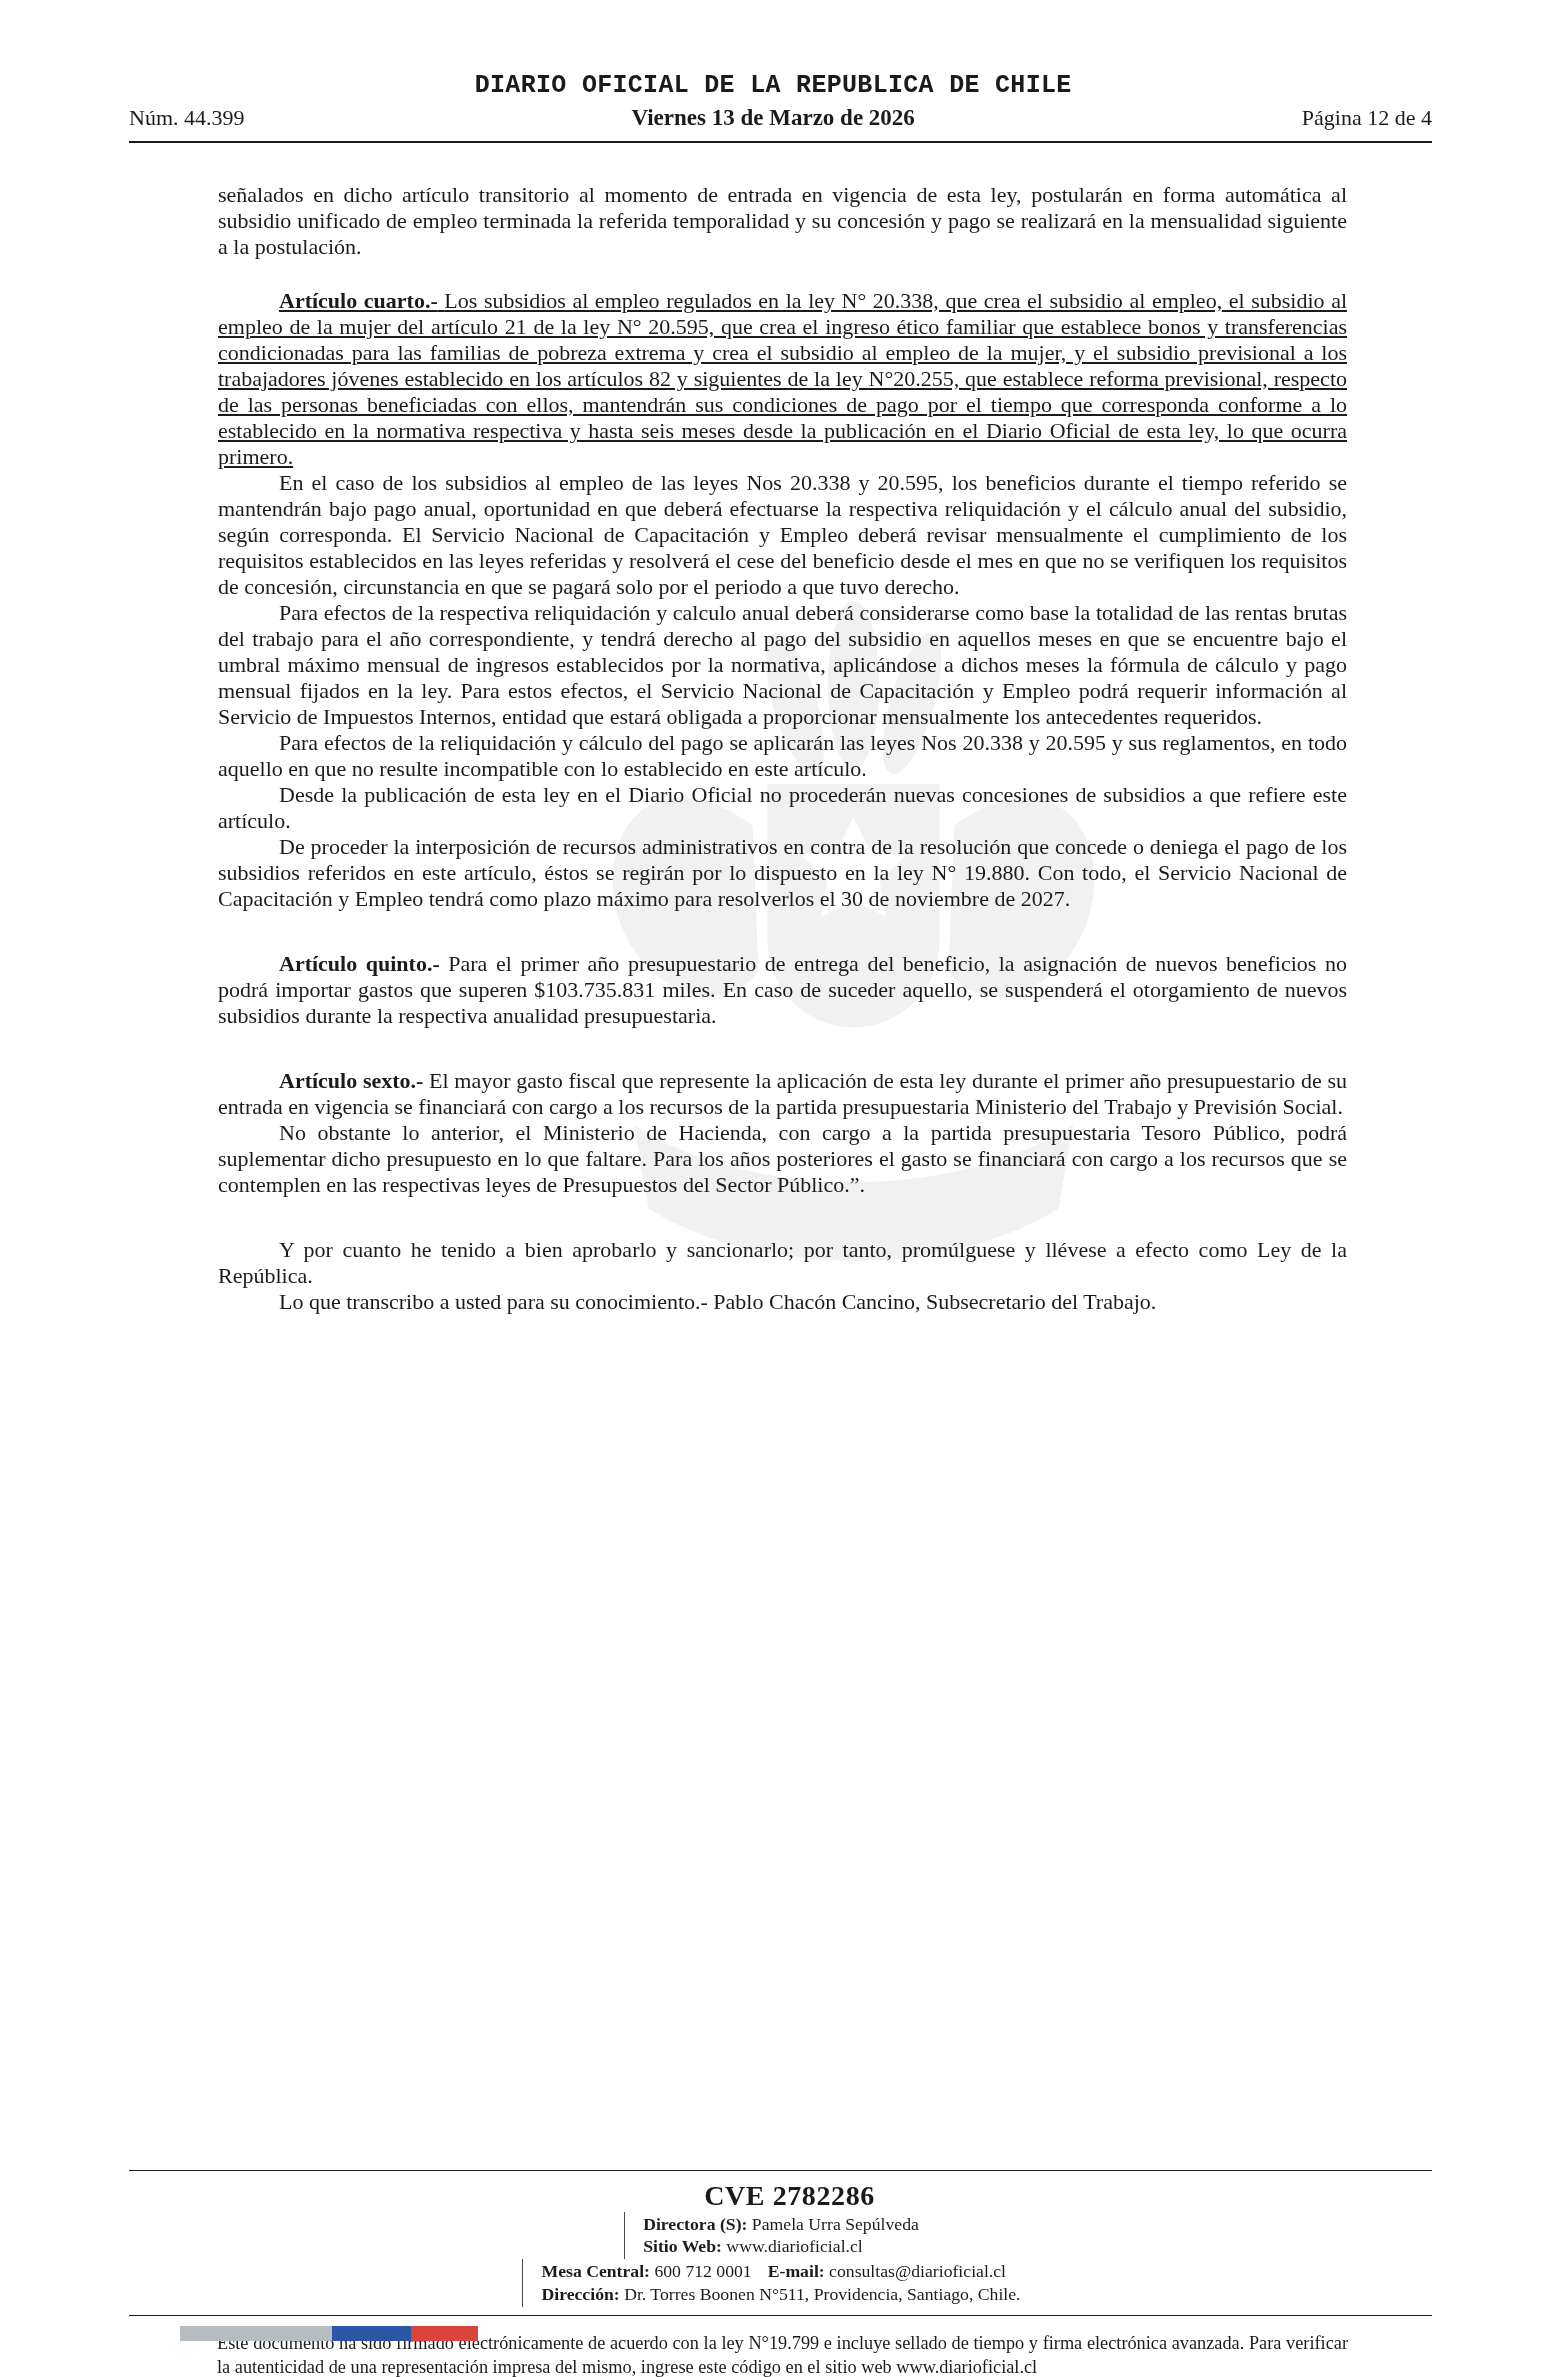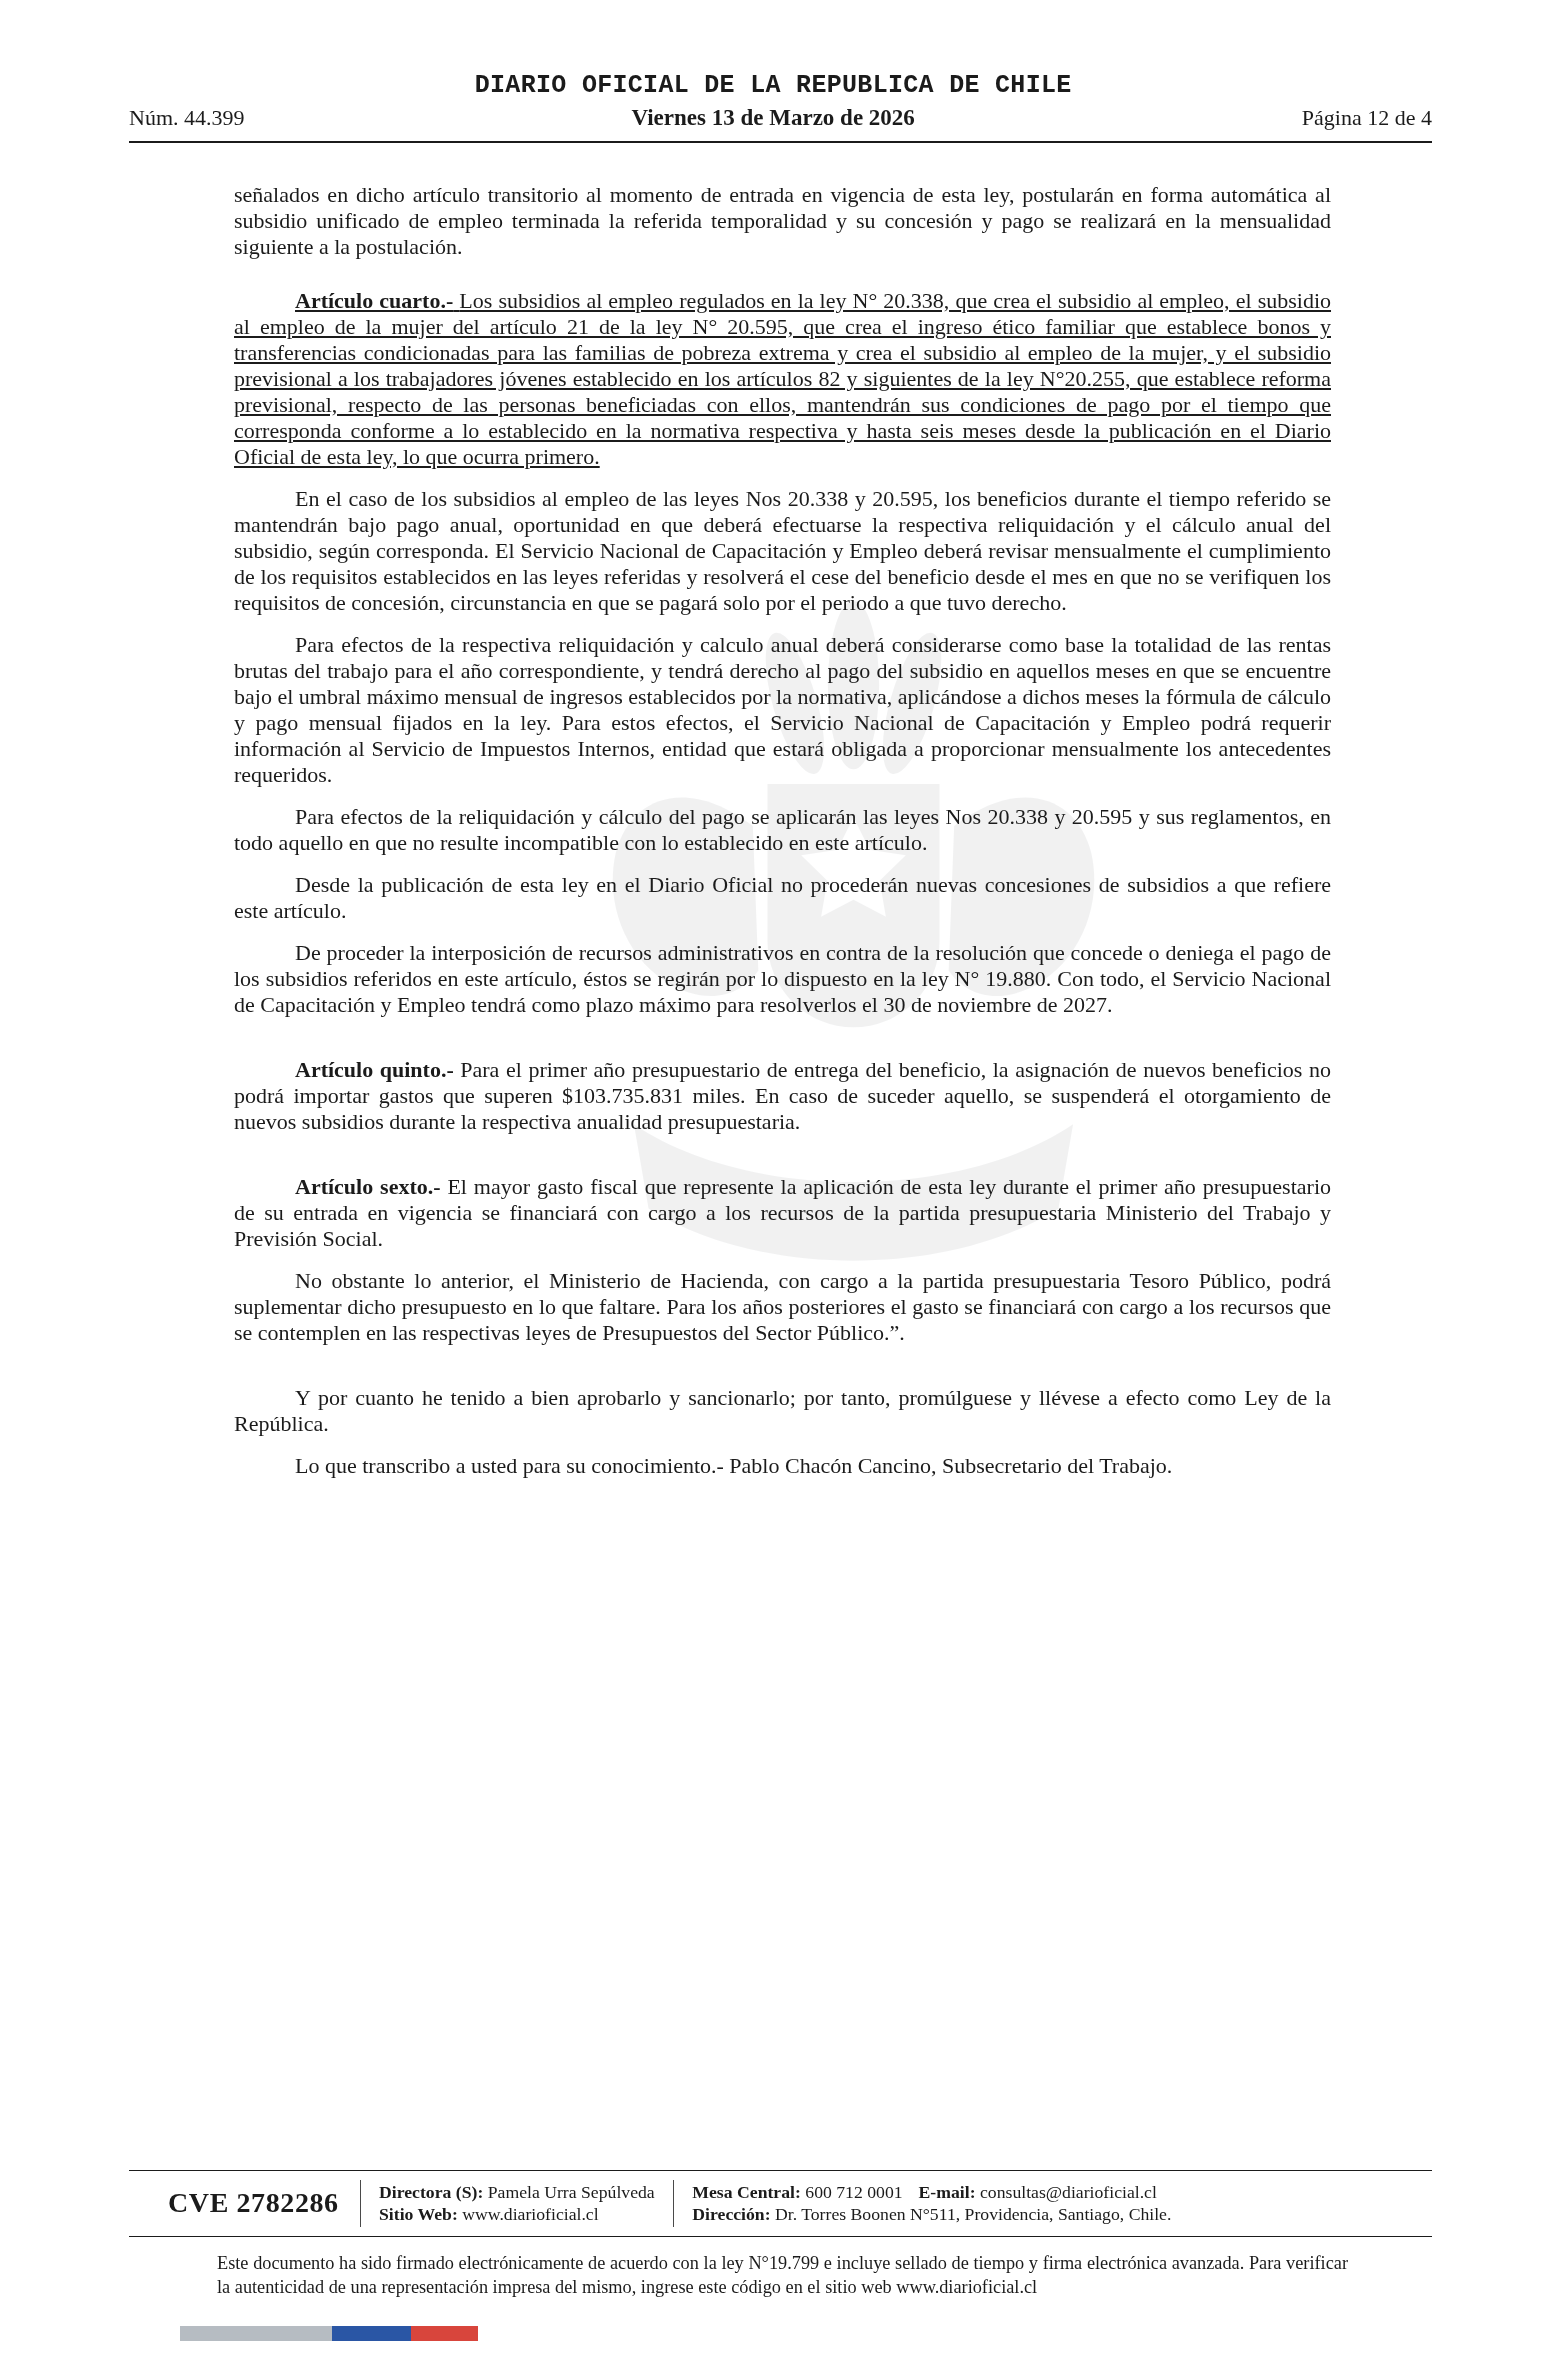--- a/index.html
+++ b/index.html
@@ -44,35 +44,35 @@
   }
 
   
   .doc-body {
     position: relative;
     margin: 39px 207px 0 218px;
     font-size: 22px;
     line-height: 26px;
     text-align: justify;
   }
-  .doc-body p { margin: 16px; text-indent: 61px; }
+  .doc-body p { margin: 0; text-indent: 61px; }
   .doc-body p.cont { text-indent: 0; }
   .doc-body p.gap { margin-top: 28px; text-decoration: underline; }
   .doc-body p.gap-lg { margin-top: 39px; }
   .lead { font-weight: bold; }
 
   
   .ftr {
     position: absolute;
     left: 129px;
     top: 2170px;
     width: 1303px;
   }
   .f-rule { border: none; border-top: 1.8px solid #1b1b1b; margin: 0; }
-  .f-row { display: flex; align-items: center; padding: 8.5px 0; }
+  .f-row { display: flex; align-items: center; padding: 8.5px 0; flex-direction: column; }
   .f-cve {
     font-size: 28px;
     font-weight: bold;
     padding: 0 21px 0 39px;
     letter-spacing: 0.6px;
     white-space: nowrap;
   }
   .f-col {
     font-size: 17.7px;
     line-height: 22.6px;

